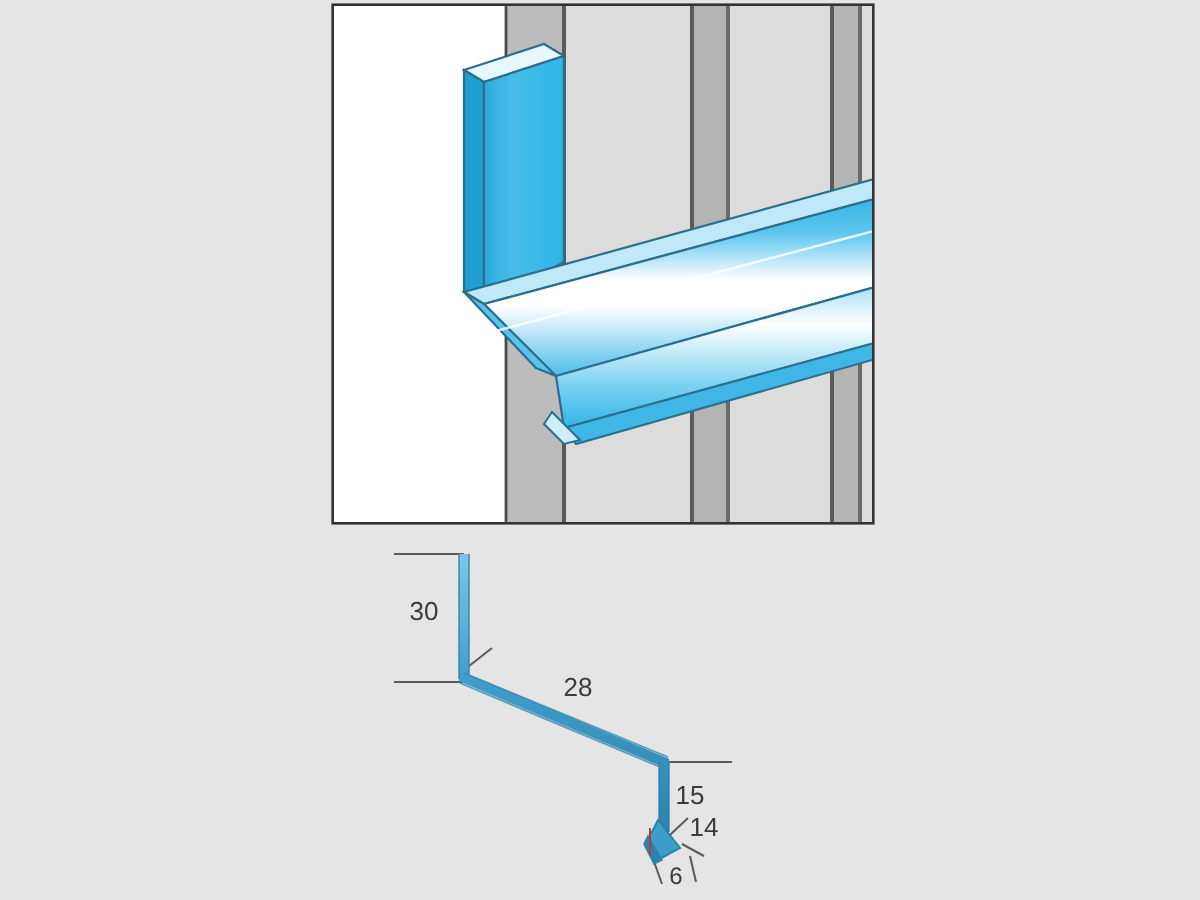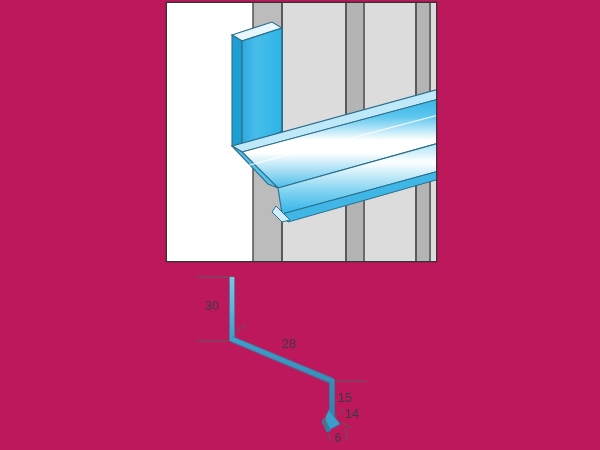--- a/index.html
+++ b/index.html
@@ -14,21 +14,21 @@
     position: relative;
     overflow: hidden;
     font-family: "Liberation Sans", sans-serif;
   }
   #page-root {
     position: absolute;
     left: 0;
     top: 0;
     width: 600px;
     height: 450px;
-    background: #be185d;
+    background: #e5e5e5;
   }
   .figure-svg {
     position: absolute;
     left: 0;
     top: 0;
     display: block;
   }
   .dim-text {
     font-family: "Liberation Sans", sans-serif;
     font-size: 13px;

